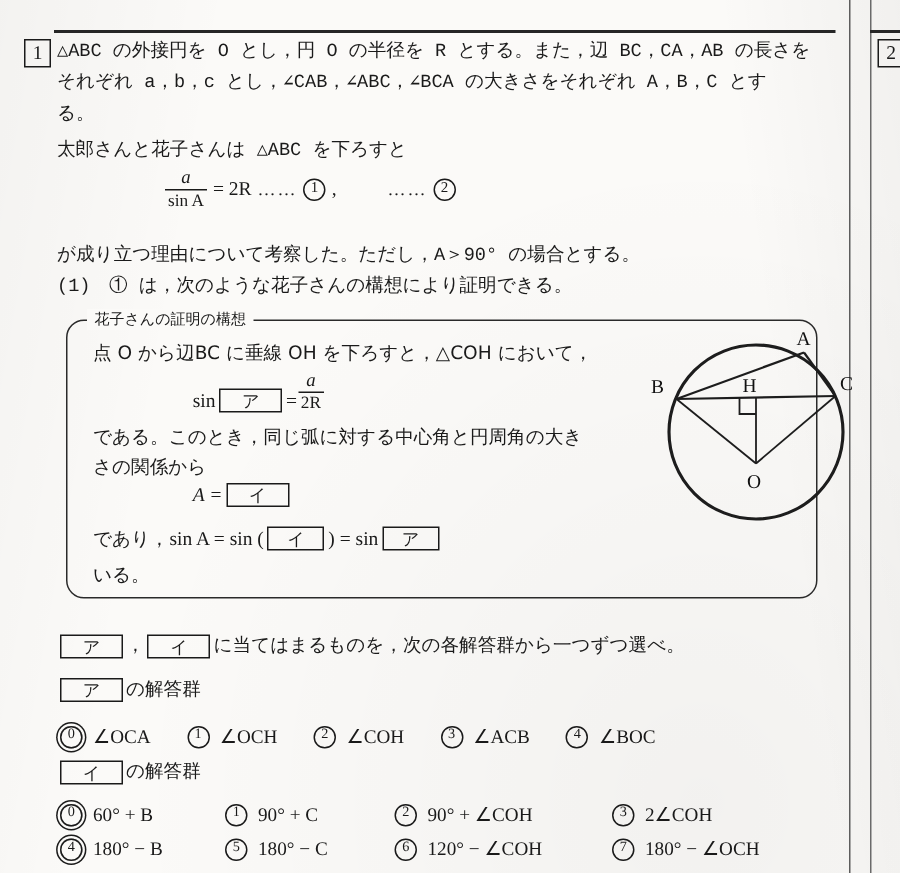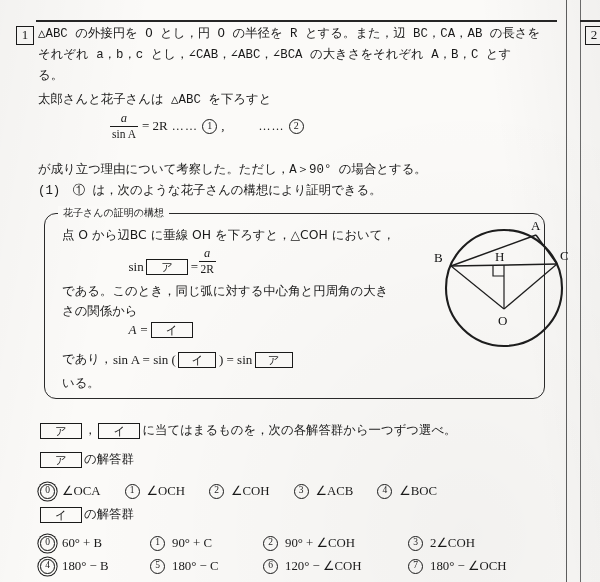--- a/index.html
+++ b/index.html
@@ -230,21 +230,21 @@
     display: flex;
     align-items: center;
     font-family: "Liberation Serif", serif;
     font-size: 13px;
   }
   .sinline {
     position: absolute;
     left: 62px;
     top: 351px;
     display: flex;
-    align-items: flex-end;
+    align-items: flex-start;
     font-size: 12.4px;
     font-family: "DejaVu Sans", "Liberation Sans", sans-serif;
     white-space: nowrap;
   }
 
   
   .figure {
     position: absolute;
     left: 432px;
     top: 218px;

